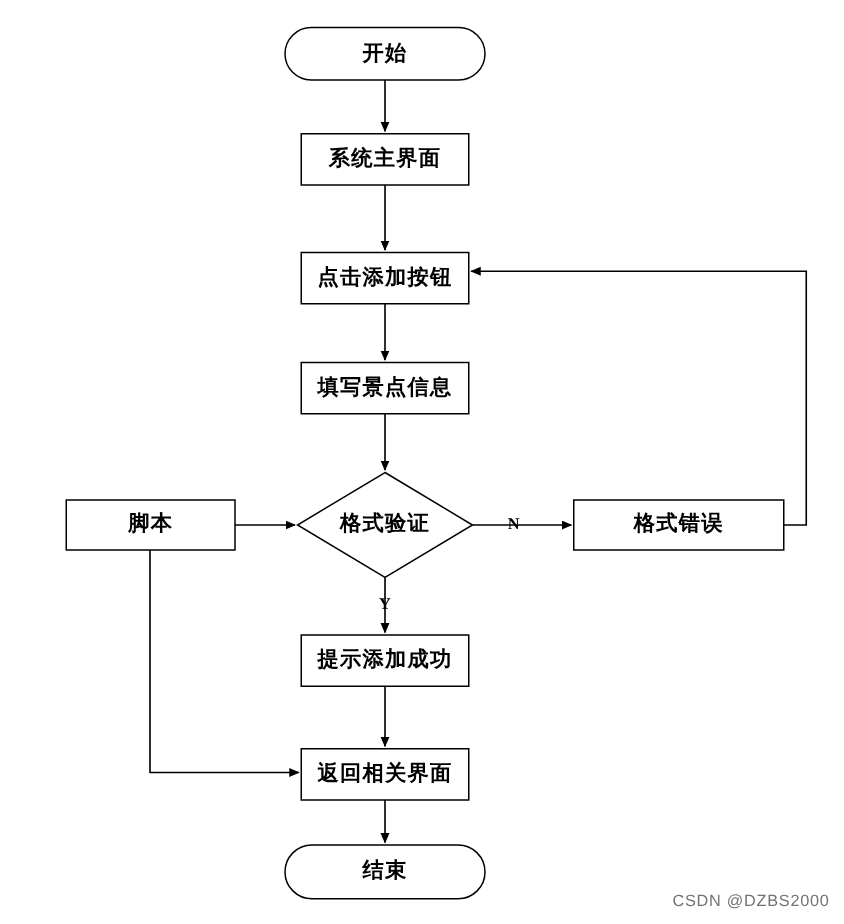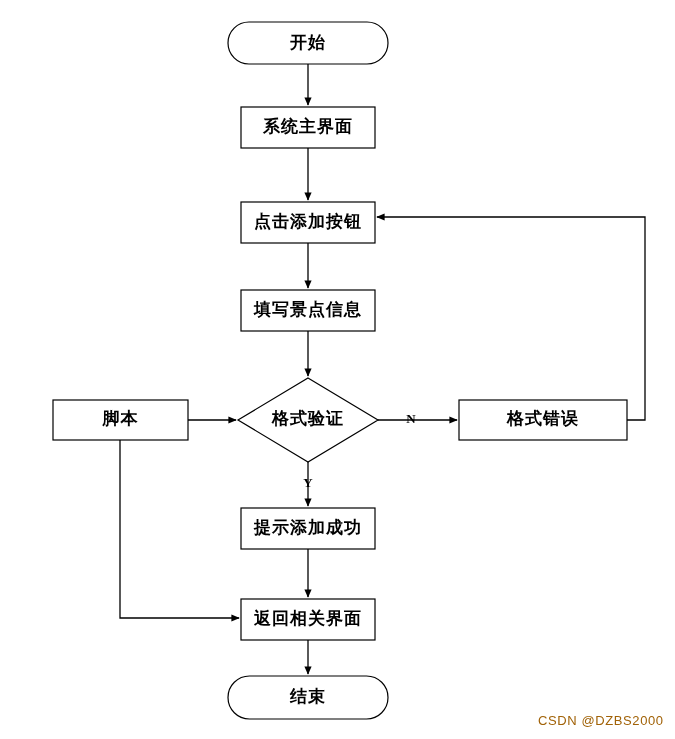--- a/index.html
+++ b/index.html
@@ -48,21 +48,21 @@
     font-size: 13px;
     font-weight: bold;
     fill: #000000;
     text-anchor: middle;
     dominant-baseline: middle;
   }
   .watermark {
     position: absolute;
     font-family: "Liberation Sans", sans-serif;
     font-size: 13px;
-    color: #a16207;
+    color: #737373;
     letter-spacing: 0.6px;
     white-space: nowrap;
   }
 </style>
 </head>
 <body>
 
 <div id="canvas">
 
   <svg id="flow-svg" viewBox="0 0 675 739">

